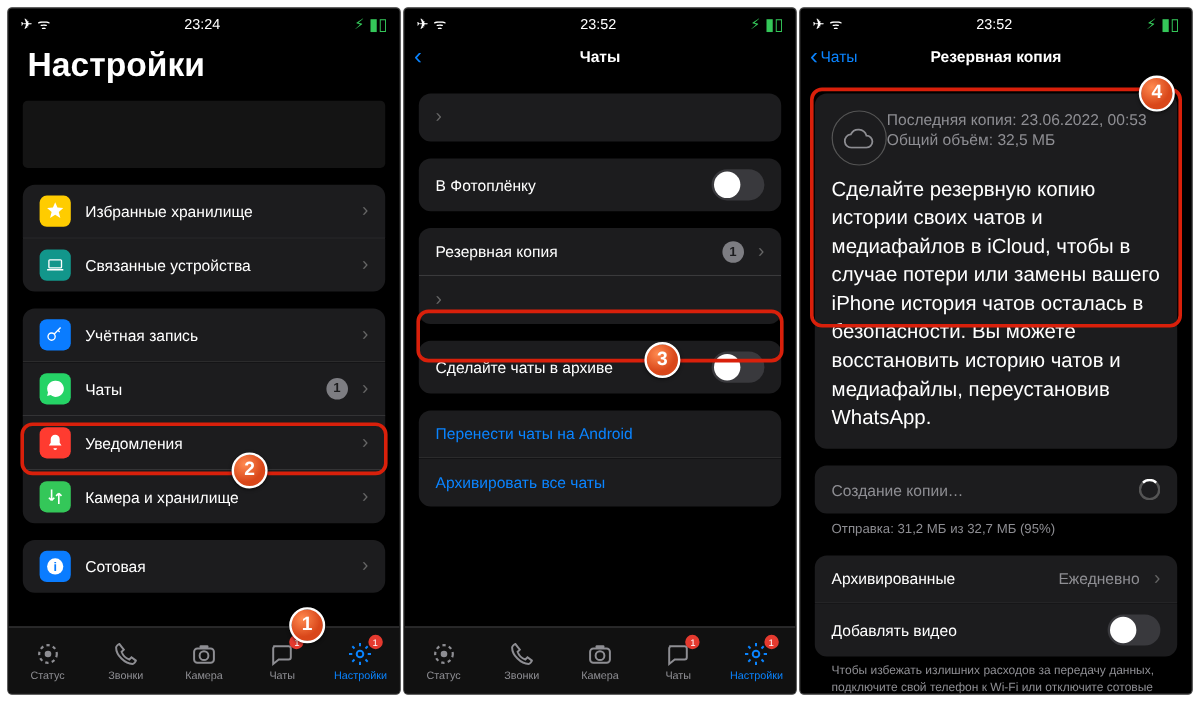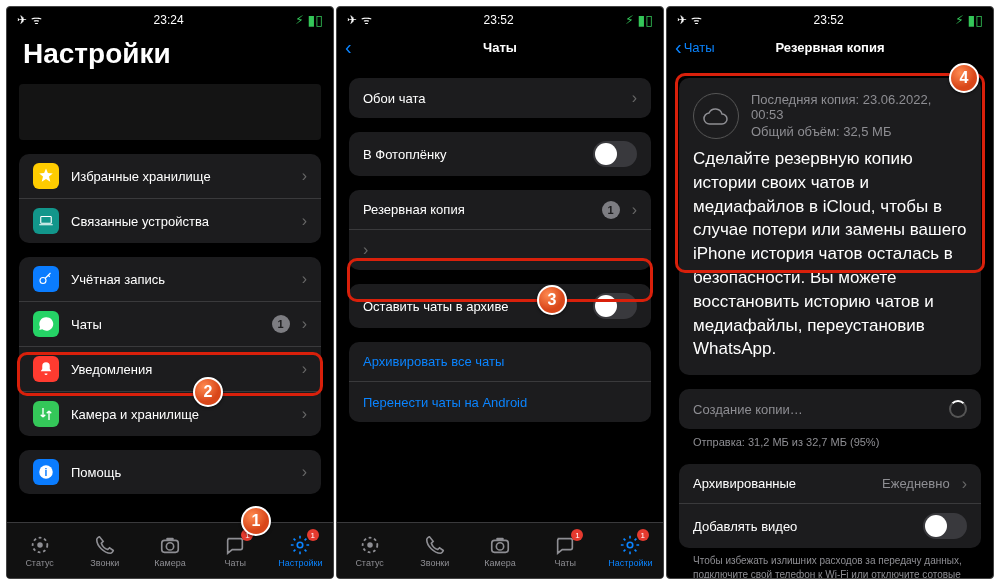--- a/index.html
+++ b/index.html
@@ -134,21 +134,21 @@
           </div>
         </div>
     <div class="group" id="p1g3">
           <div class="cell">
             <div class="ico" style="background:#0a7cff">
               <svg width="18" height="18" viewBox="0 0 24 24">
                 <circle cx="12" cy="12" r="9" fill="#fff"></circle>
                 <text x="12" y="17" text-anchor="middle" font-size="14" fill="#0a7cff" font-weight="bold">i</text>
               </svg>
             </div>
-            <span class="label">Помощь</span>
+            <span class="label">Сотовая</span>
             <span class="chev">›</span>
           </div>
         </div>
   </div>
 
   <div class="hl" style="left:10px;right:10px;top:345px;height:44px"></div>
   <div class="marker" style="top:370px;left:186px">2</div>
   <div class="marker" style="bottom:42px;right:62px">1</div>
 
   <div class="tabbar" id="tabs1">
@@ -202,21 +202,20 @@
   </div>
   <div class="nav">
     <div class="back">
           <span style="font-size:20px">‹</span>
         </div>
     <span>Чаты</span>
   </div>
   <div class="scroll" style="padding:0 12px">
     <div class="group">
       <div class="cell">
-        <span class="label">Обои чата</span>
             <span class="chev">›</span>
       </div>
     </div>
     <div class="group">
       <div class="cell">
         <span class="label">В Фотоплёнку</span>
         <div class="switch"></div>
       </div>
     </div>
 
@@ -226,31 +225,31 @@
         <span class="numbadge">1</span>
         <span class="chev">›</span>
       </div>
       <div class="cell">
             <span class="chev">›</span>
       </div>
     </div>
 
     <div class="group">
       <div class="cell">
-        <span class="label">Оставить чаты в архиве</span>
+        <span class="label">Сделайте чаты в архиве</span>
         <div class="switch"></div>
       </div>
     </div>
 
     <div class="group">
       <div class="cell">
+            <span class="label link">Перенести чаты на Android</span>
+          </div>
+      <div class="cell">
             <span class="label link">Архивировать все чаты</span>
-          </div>
-      <div class="cell">
-            <span class="label link">Перенести чаты на Android</span>
           </div>
     </div>
   </div>
 
   <div class="hl" style="left:10px;right:10px;top:251px;height:44px"></div>
   <div class="marker" style="top:278px;left:200px">3</div>
 
   <div class="tabbar" id="tabs2">
         <div class="tab">
           <svg viewBox="0 0 24 24">
@@ -303,21 +302,21 @@
   <div class="nav">
     <div class="back">
           <span style="font-size:20px">‹</span>
           <span>Чаты</span>
         </div>
     <span>Резервная копия</span>
   </div>
   <div class="scroll" style="padding:0 12px">
     <div class="group">
       <div class="cell" style="align-items:flex-start;flex-direction:column;gap:8px;padding:14px">
-        <div style="display:flex;gap:12px;align-items:center">
+        <div style="display:flex;">
           <div class="cloudcircle">
             <svg width="26" height="18" viewBox="0 0 26 18">
                   <path d="M7 17h12a5 5 0 0 0 0-10 7 7 0 0 0-13-1A5 5 0 0 0 7 17z" fill="none" stroke="#8e8e93" stroke-width="1.5"></path>
                 </svg>
           </div>
           <div style="display:flex;flex-direction:column;gap:2px">
             <span class="detail">Последняя копия: 23.06.2022, 00:53</span>
             <span class="detail">Общий объём: 32,5 МБ</span>
           </div>
         </div>

